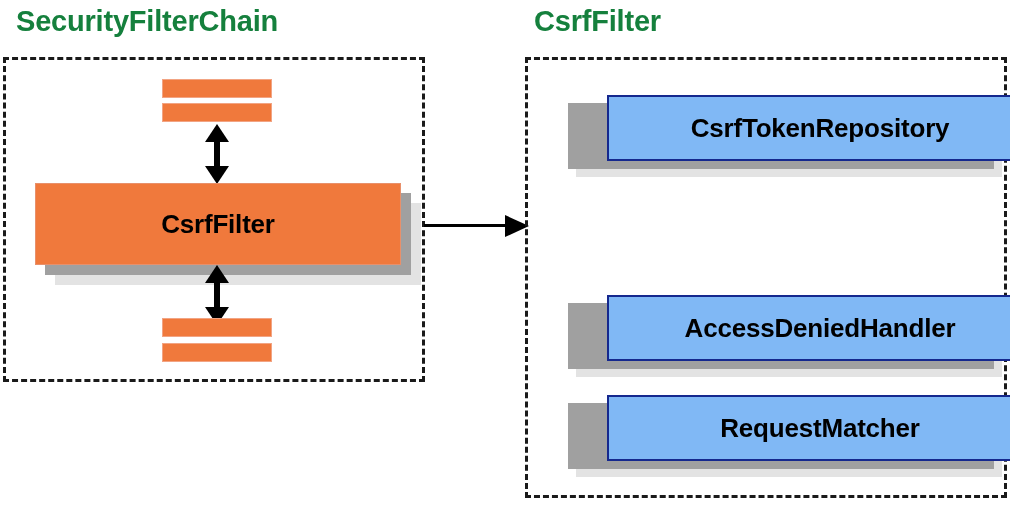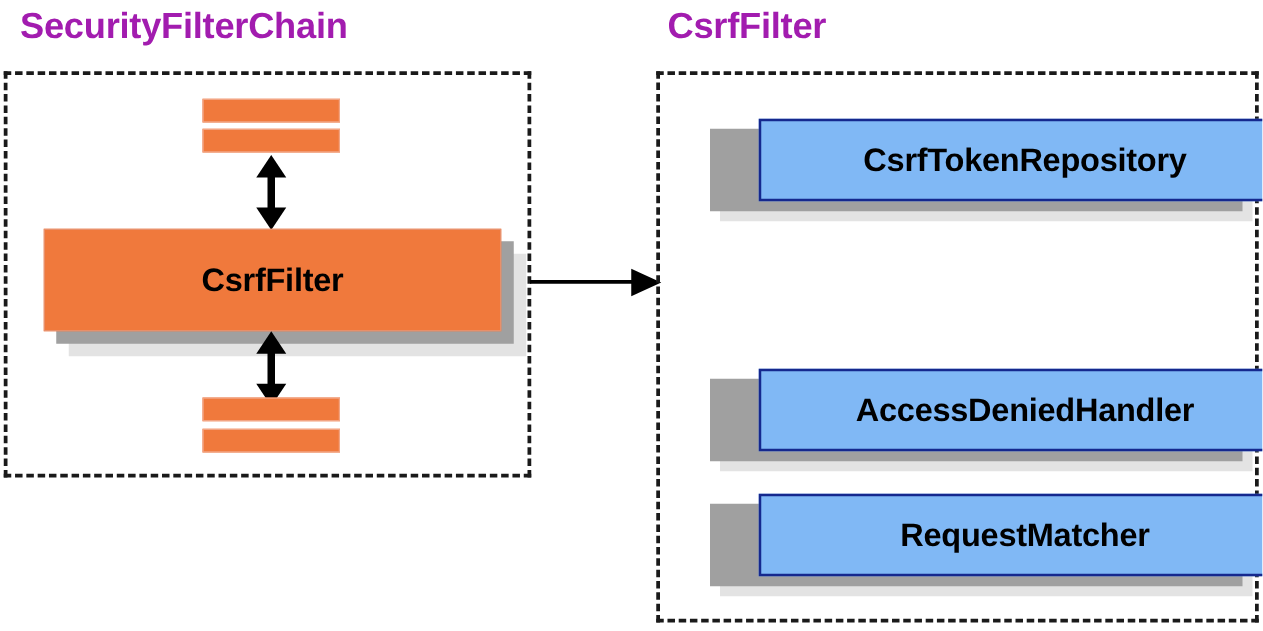--- a/index.html
+++ b/index.html
@@ -16,21 +16,21 @@
     height: 505px;
     background: #ffffff;
     overflow: hidden;
   }
 
   
   .panel-title {
     position: absolute;
     font-size: 29px;
     font-weight: bold;
-    color: #a21caf;
+    color: #15803d;
     letter-spacing: -0.2px;
     white-space: nowrap;
     line-height: 1;
   }
   #title-left  { left: 16px;  top: 7px; }
   #title-right { left: 534px; top: 7px; }
 
   
   .group-box {
     position: absolute;

